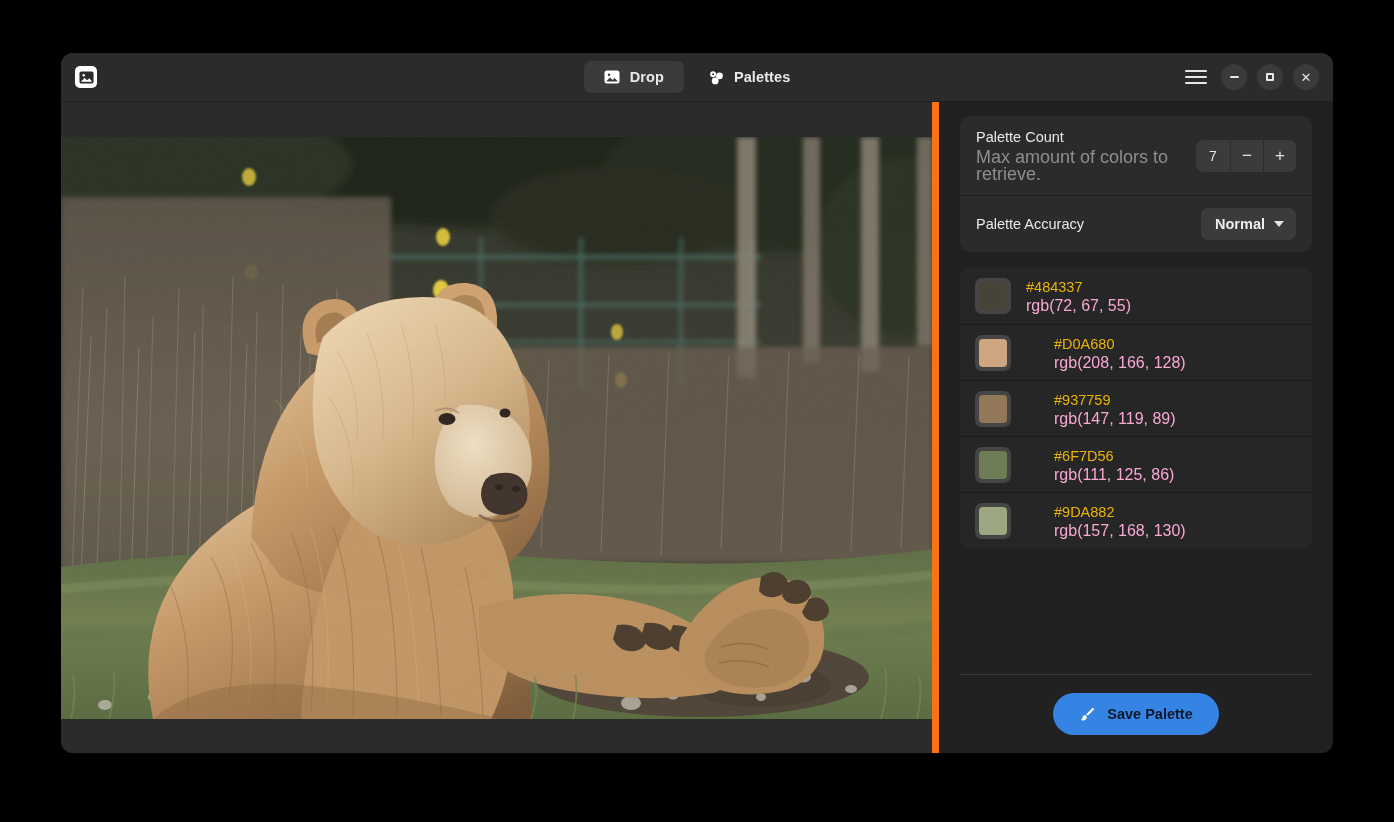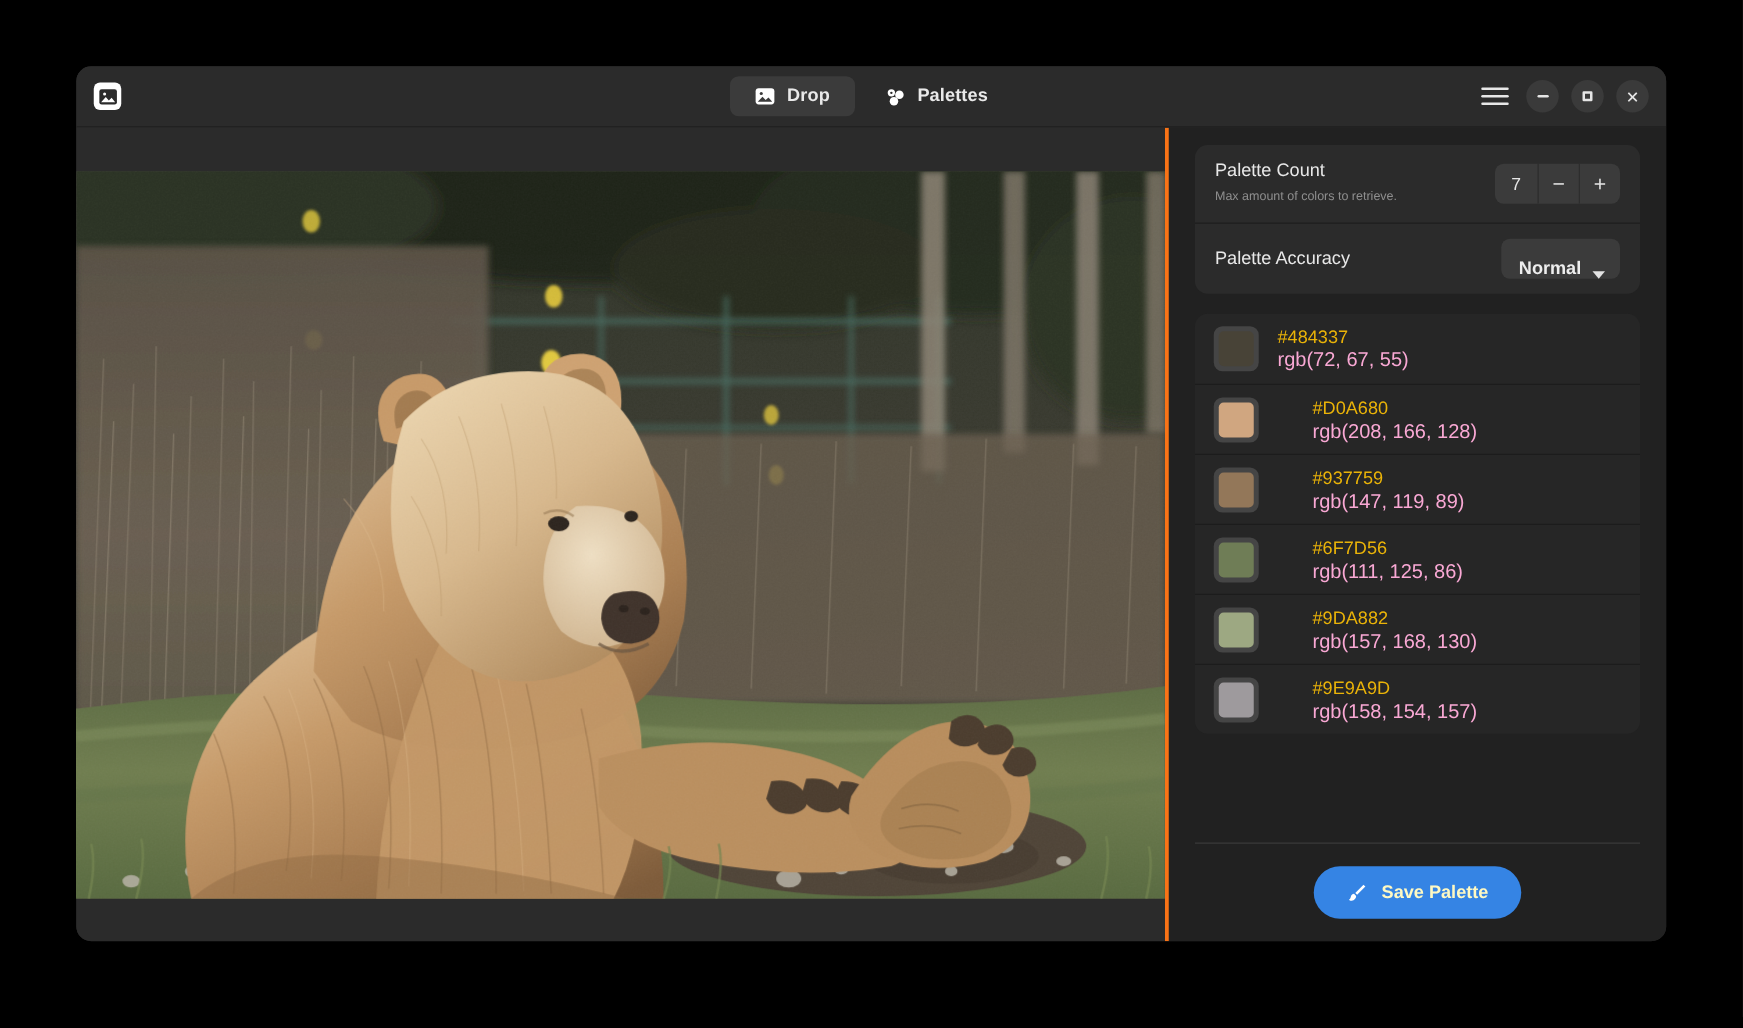--- a/index.html
+++ b/index.html
@@ -116,21 +116,21 @@
     overflow: hidden;
     position: relative;
     background: #3a3a34;
   }
   #photo-frame svg { display:block; width:100%; height:100%; }
 
   
   #sidebar {
     flex: 1 1 auto;
     background: #212121;
-    border-left: 3px solid #f97316;
+    border-left: 7px solid #f97316;
     padding: 14px 21px 0 21px;
     display: flex;
     flex-direction: column;
     min-width: 0;
   }
 
   .settings-card {
     background: #2b2b2b;
     border-radius: 10px;
     overflow: hidden;
@@ -143,21 +143,21 @@
   }
   .setting-row + .setting-row { border-top: 1px solid #1e1e1e; }
   .setting-text { flex: 1 1 auto; min-width: 0; }
   .setting-title {
     color: #e8e8e8;
     font-size: 14.5px;
     line-height: 19px;
   }
   .setting-sub {
     color: #8e8e8e;
-    font-size: 10px;
+    font-size: 18px;
     line-height: 17px;
     margin-top: 2px;
   }
 
   .spinner {
     display: flex;
     align-items: stretch;
     height: 32px;
     background: #3b3b3b;
     border-radius: 7px;
@@ -174,21 +174,21 @@
     width: 33px;
     display: flex; align-items: center; justify-content: center;
     color: #e2e2e2; font-size: 17px;
     border-left: 1px solid #2d2d2d;
     cursor: pointer;
     user-select: none;
     line-height: 1;
   }
 
   .dropdown {
-    display: flex; align-items: flex-end; gap: 9px;
+    display: flex; align-items: center; gap: 9px;
     height: 32px;
     padding: 0 12px 0 14px;
     background: #3b3b3b;
     border-radius: 7px;
     color: #ededed;
     font-size: 14.5px;
     font-weight: bold;
     cursor: pointer;
     user-select: none;
     flex: 0 0 auto;
@@ -249,21 +249,21 @@
     margin: 22px 0 18px 0;
   }
   #save-row { display: flex; justify-content: center; }
   #save-palette-button {
     display: flex; align-items: center; gap: 11px;
     height: 42px;
     padding: 0 26px;
     background: #3584e4;
     border: none;
     border-radius: 21px;
-    color: #fef9c3;
+    color: #0f172a;
     font-size: 14.5px;
     font-weight: bold;
     cursor: pointer;
     font-family: "Liberation Sans", sans-serif;
   }
   #save-palette-button svg { display:block; }
 </style>
 </head>
 <body>
 
@@ -648,29 +648,20 @@
           <div class="swatch-frame">
             <div class="swatch" style="background:#9DA882"></div>
           </div>
           <div class="color-text">
             <div class="color-hex">#9DA882</div>
             <div class="color-rgb">rgb(157, 168, 130)</div>
           </div>
         </div>
 
 
-        <div class="color-row">
-          <div class="swatch-frame">
-            <div class="swatch" style="background:#9E9A9D"></div>
-          </div>
-          <div class="color-text">
-            <div class="color-hex">#9E9A9D</div>
-            <div class="color-rgb">rgb(158, 154, 157)</div>
-          </div>
-        </div>
 
       </div>
 
       <div id="sidebar-footer">
         <div id="footer-divider"></div>
         <div id="save-row">
           <button id="save-palette-button">
             <span>
               <svg width="17" height="17" viewBox="0 0 18 18">
                 <path d="M14.6 1.8 L16.2 3.4 L9.2 10.4 L7.6 8.8 Z" fill="#ffffff"></path>

